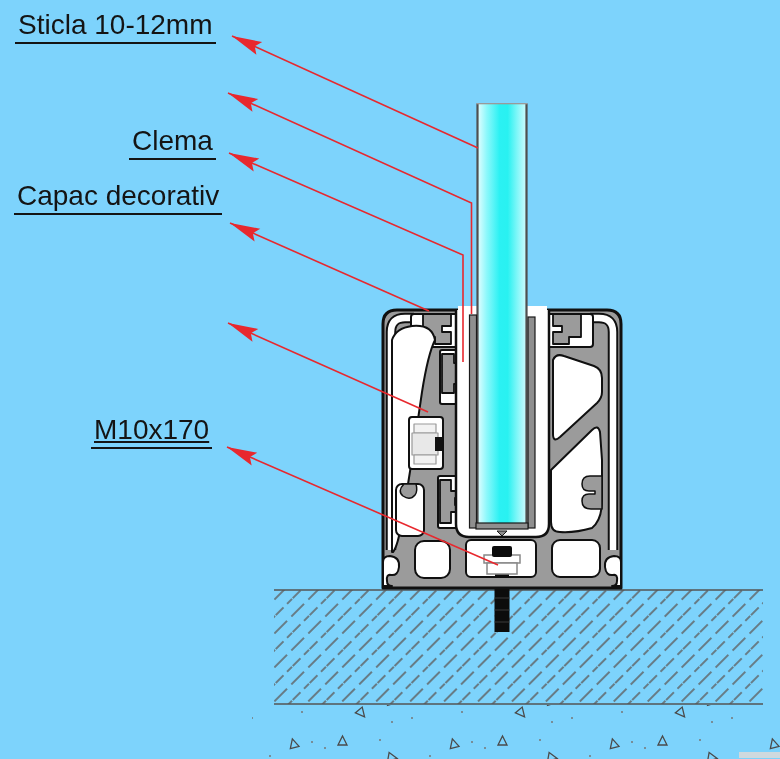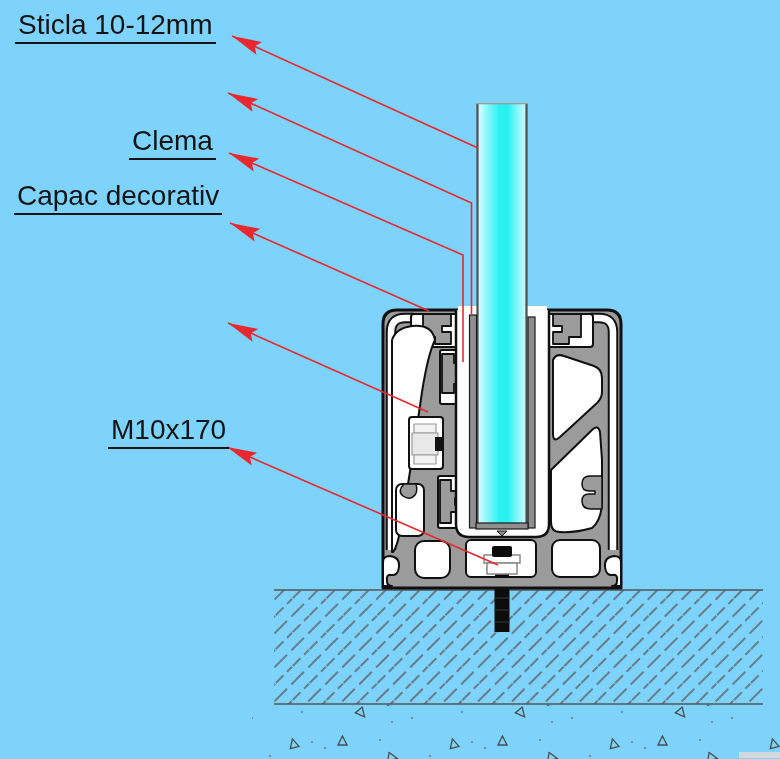--- a/index.html
+++ b/index.html
@@ -161,15 +161,15 @@
       <path d="M0,0 L30,-7 L25,0 L30,7 Z" transform="translate(229,153) rotate(23.6)"></path>
       <path d="M0,0 L30,-7 L25,0 L30,7 Z" transform="translate(230,223) rotate(23.9)"></path>
       <path d="M0,0 L30,-7 L25,0 L30,7 Z" transform="translate(228,323) rotate(24.2)"></path>
       <path d="M0,0 L30,-7 L25,0 L30,7 Z" transform="translate(227,447) rotate(23.7)"></path>
     </g>
   </svg>
 
   <div class="lbl" style="left:15px;top:9px;">Sticla 10-12mm</div>
   <div class="lbl" style="left:129px;top:125px;">Clema</div>
   <div class="lbl" style="left:14px;top:180px;">Capac decorativ</div>
-  <div class="lbl" style="left:108px;top:414px;">M10x170</div>
+  <div class="lbl" style="left:91px;top:414px;text-decoration:underline;">M10x170</div>
 
 </div>
 
 </body></html>

